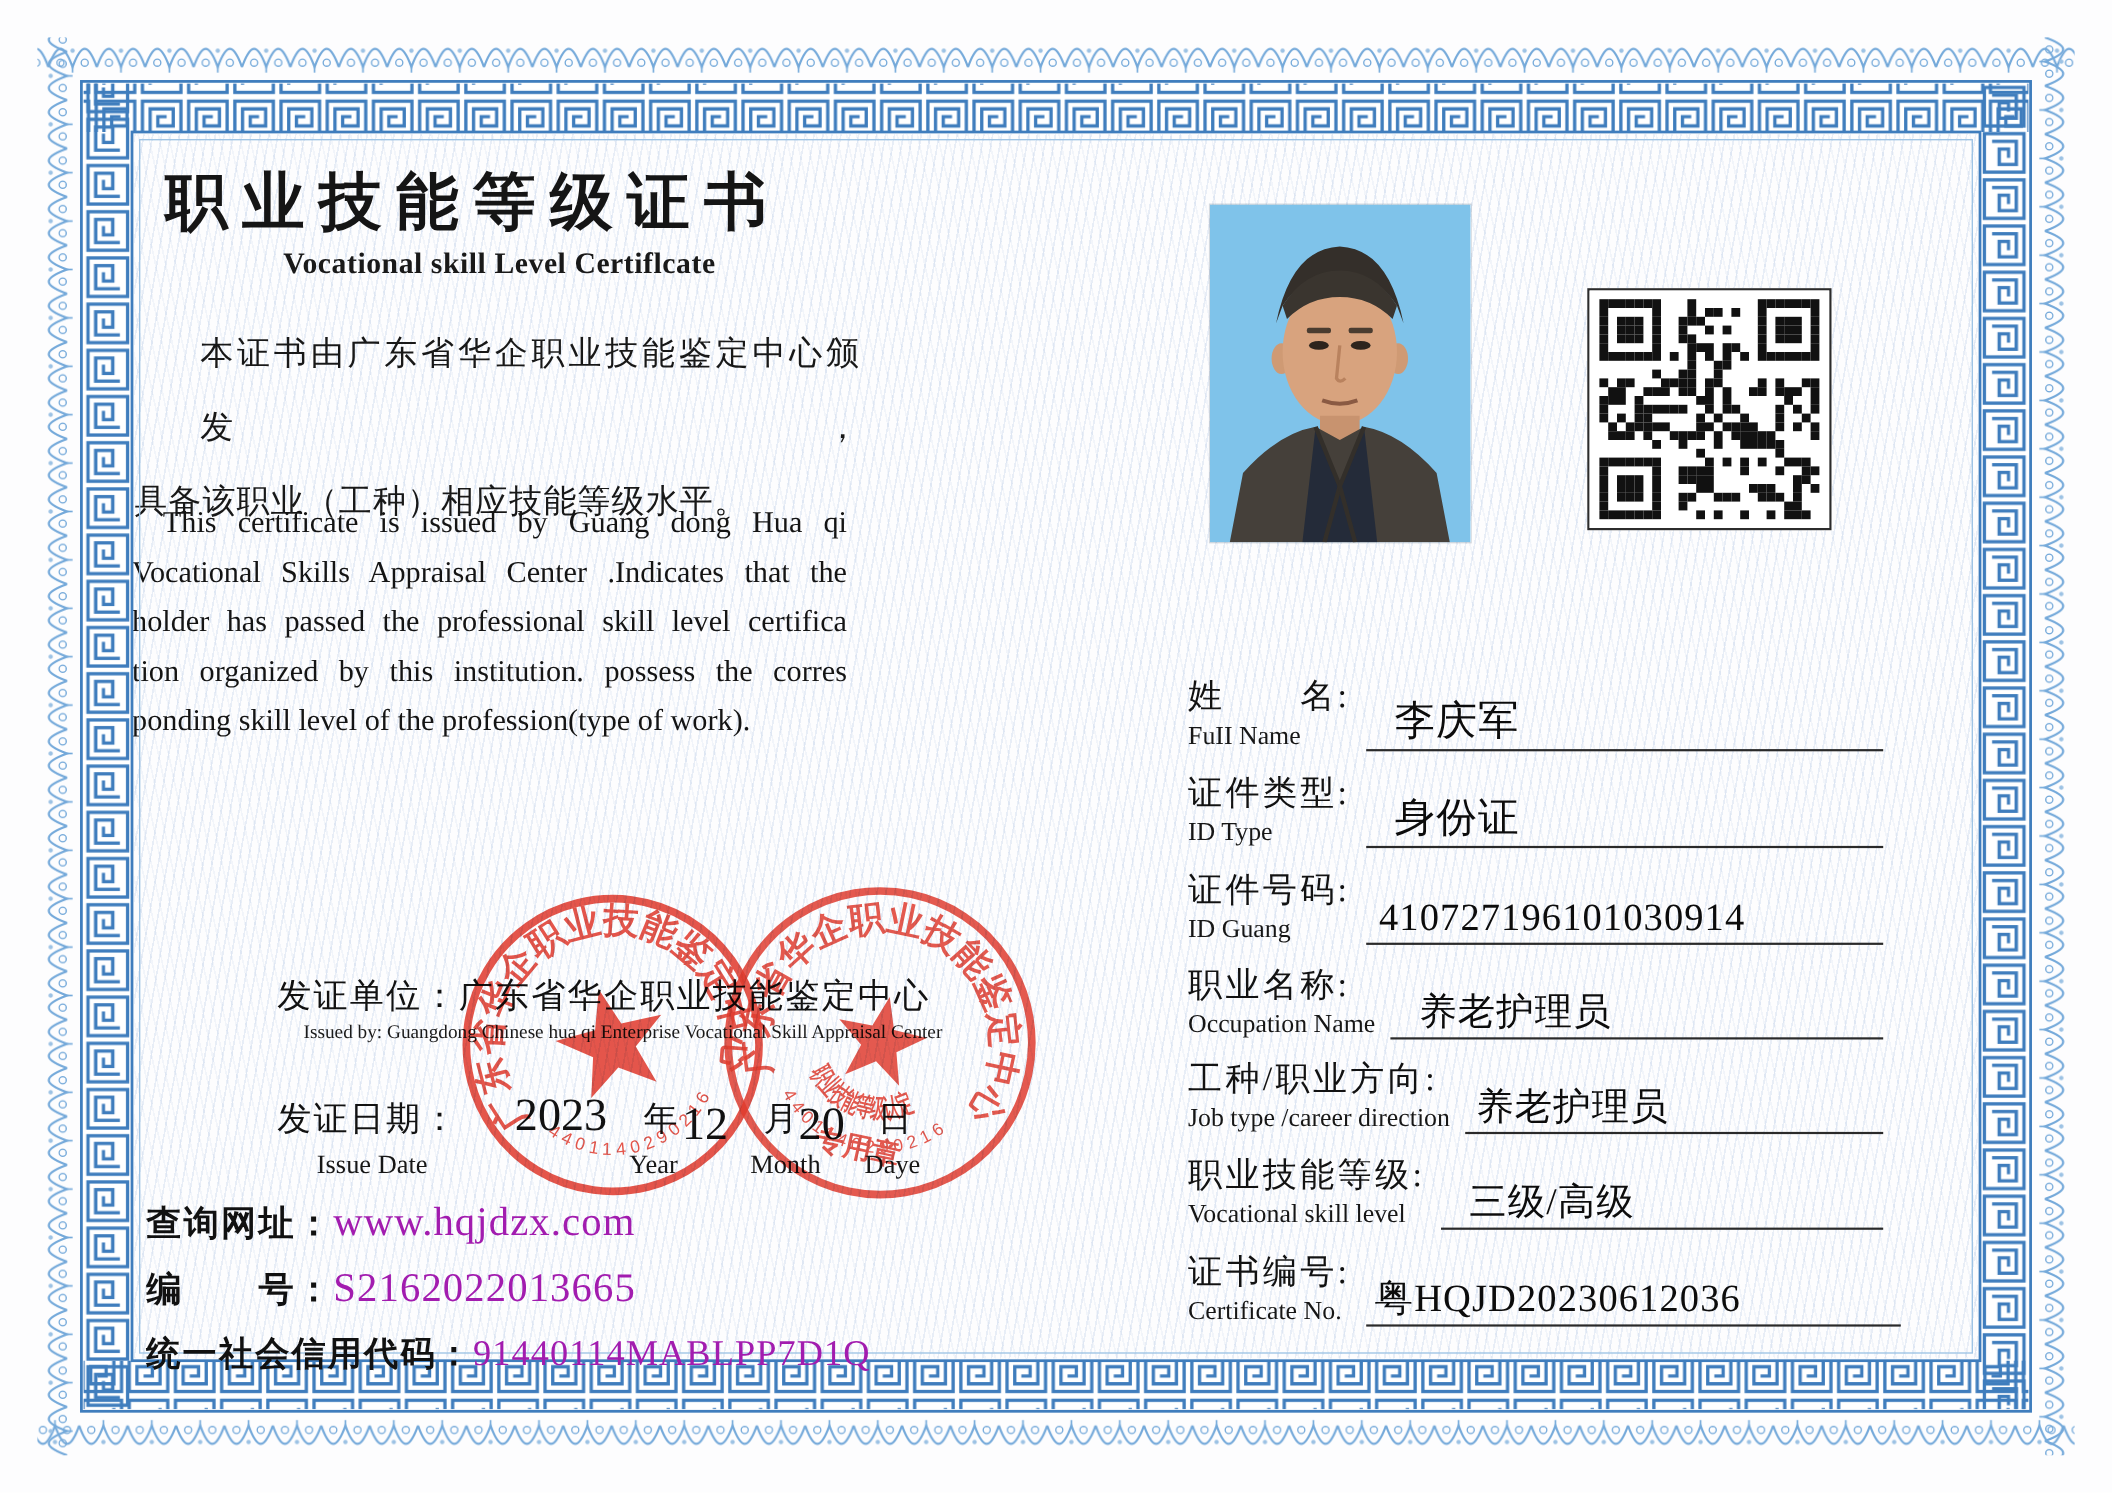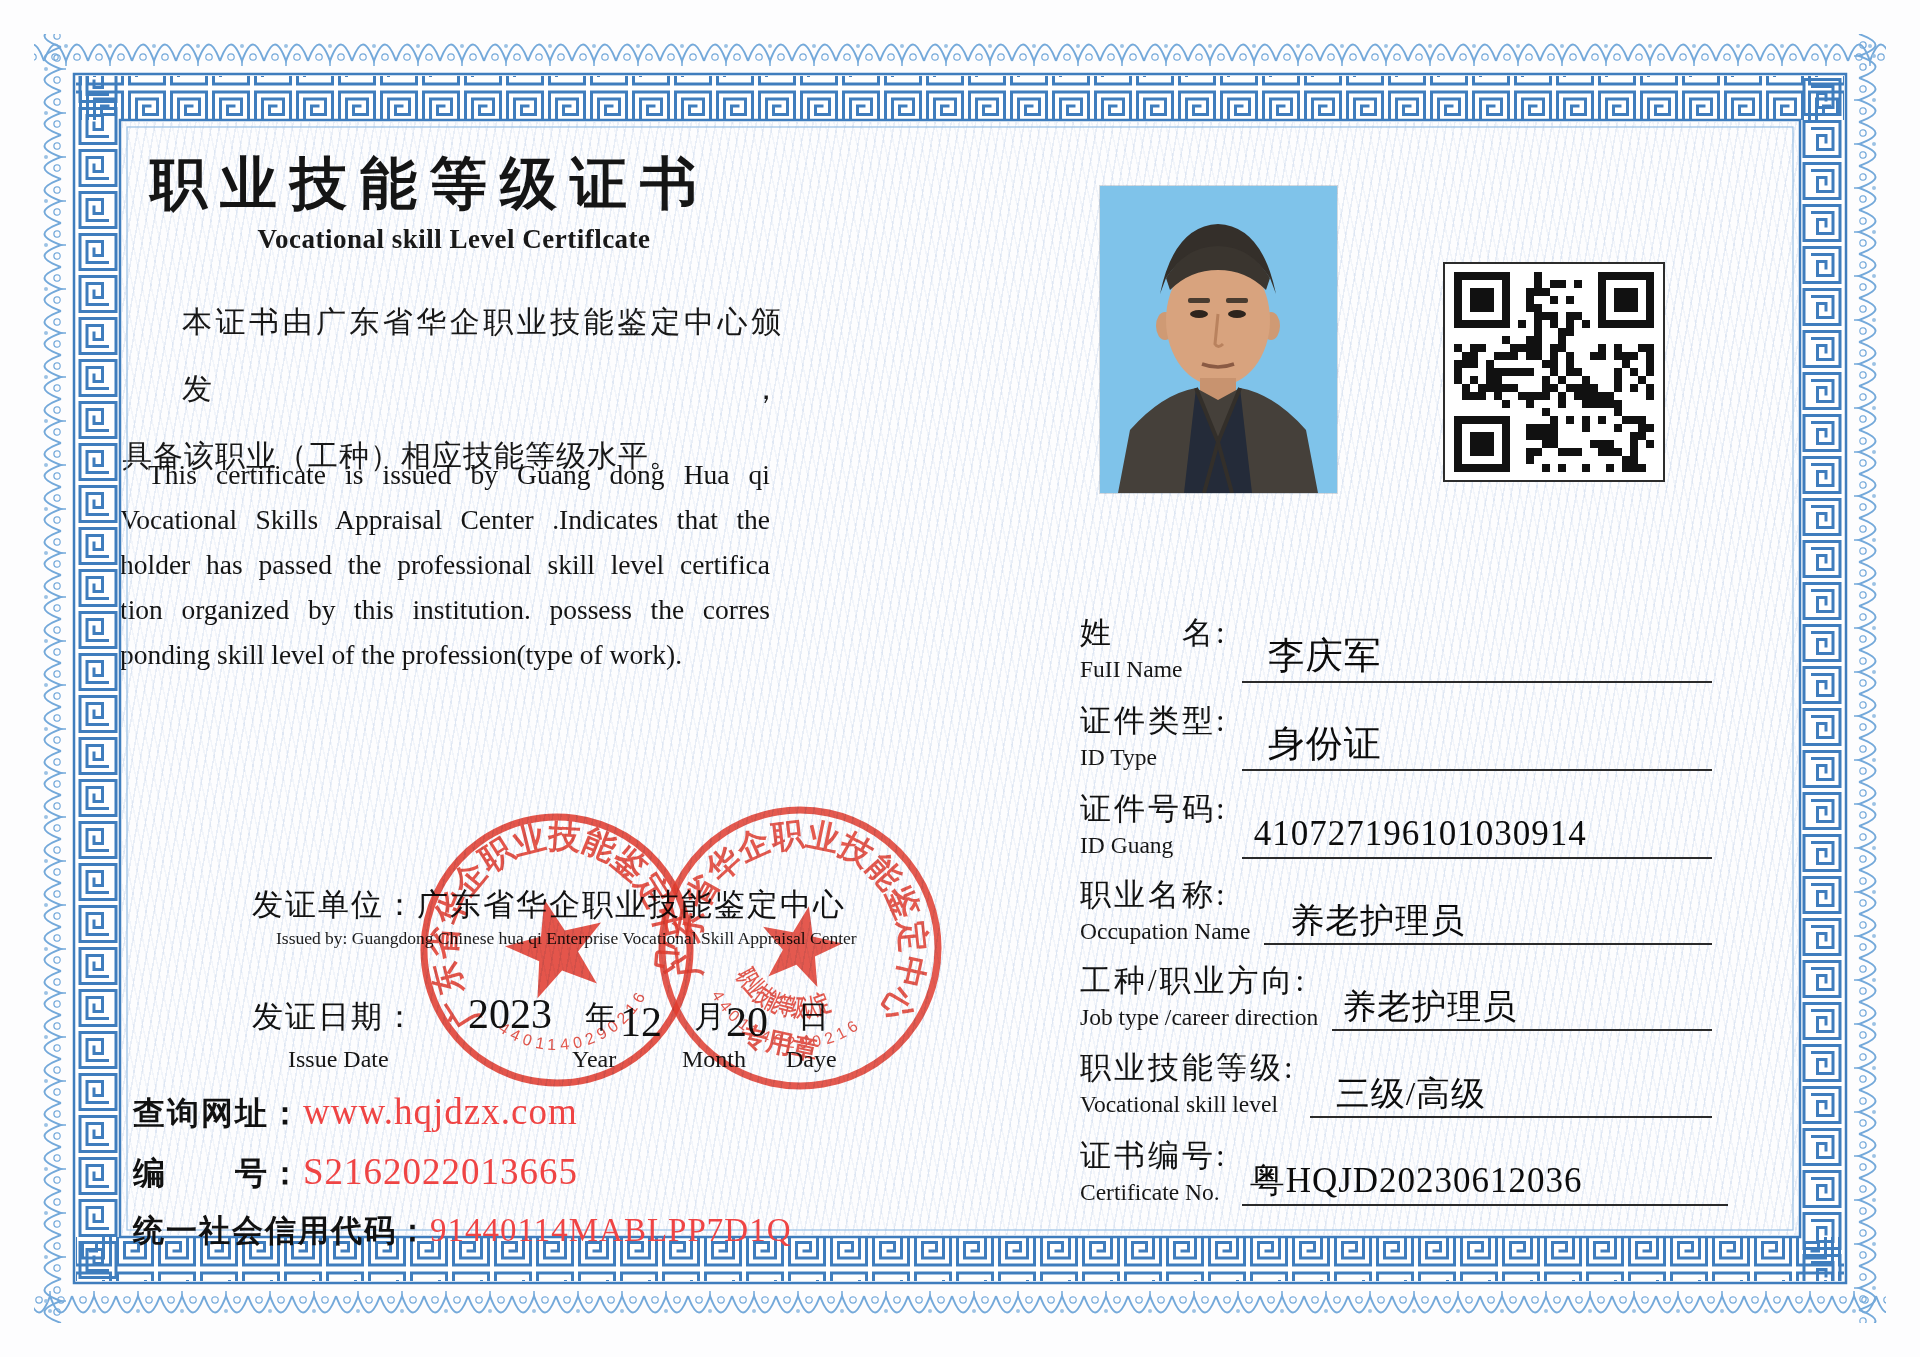--- a/index.html
+++ b/index.html
@@ -34,21 +34,21 @@
   .en-line.first{padding-left:28px;}
   .en-line.last{text-align-last:left;}
   .issuer-line{left:252px;top:884px;font-size:31px;letter-spacing:2px;color:#121212;white-space:nowrap;z-index:2;}
   .issuer-en{left:276px;top:928px;font-size:17.5px;letter-spacing:0;color:#1a1a1a;white-space:nowrap;z-index:2;}
   .date-row{z-index:2;}
   .cjk31{font-size:31px;letter-spacing:2px;color:#121212;white-space:nowrap;}
   .datenum{font-size:42px;color:#111;font-weight:500;white-space:nowrap;}
   .sublab{font-size:24px;color:#161616;white-space:nowrap;}
   .foot-line{left:133px;z-index:2;white-space:nowrap;}
   .foot-label{font-size:32px;letter-spacing:2px;color:#111;font-weight:bold;}
-  .foot-value{font-size:37px;color:#ef4444;letter-spacing:1px;}
+  .foot-value{font-size:37px;color:#a21caf;letter-spacing:1px;}
   .foot-value.small{font-size:33px;}
   
   .field{left:1080px;width:632px;display:flex;align-items:flex-end;gap:14px;z-index:2;}
   .f-label{flex:0 0 auto;}
   .f-cn{font-size:31px;letter-spacing:3px;color:#121212;white-space:nowrap;}
   .f-en{font-size:23.5px;color:#161616;white-space:nowrap;margin-top:2px;}
   .f-value{
     flex:1 1 auto;border-bottom:2.5px solid #2a2a2a;
     font-size:37px;color:#0c0c0c;padding:0 4px 3px 26px;line-height:1.15;
     letter-spacing:1px;white-space:nowrap;

